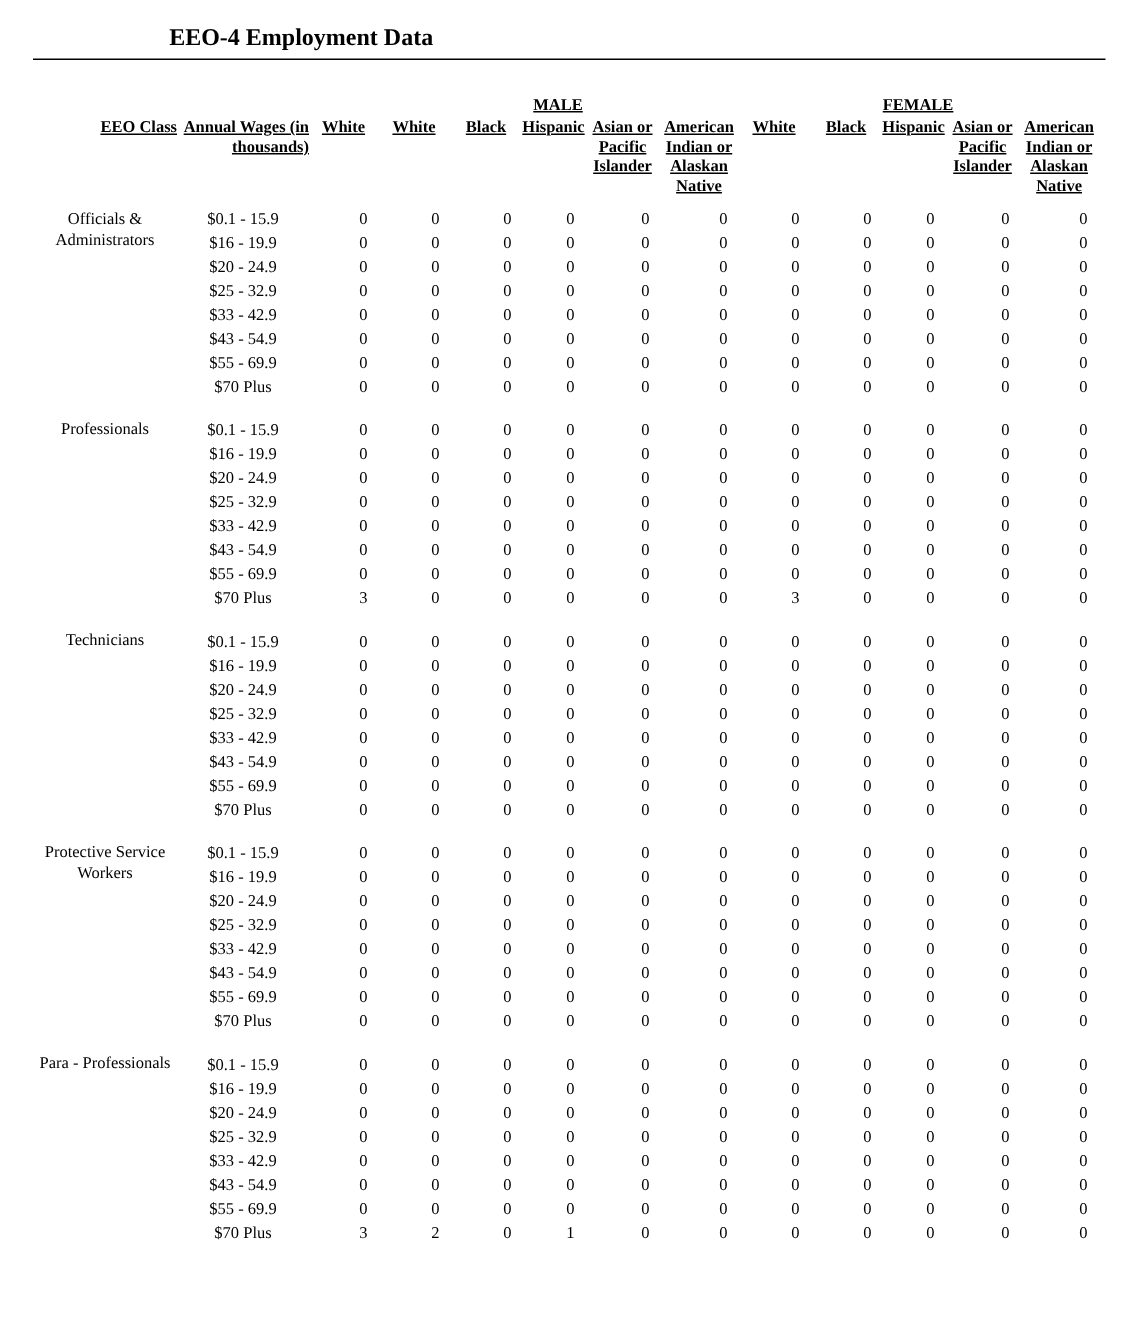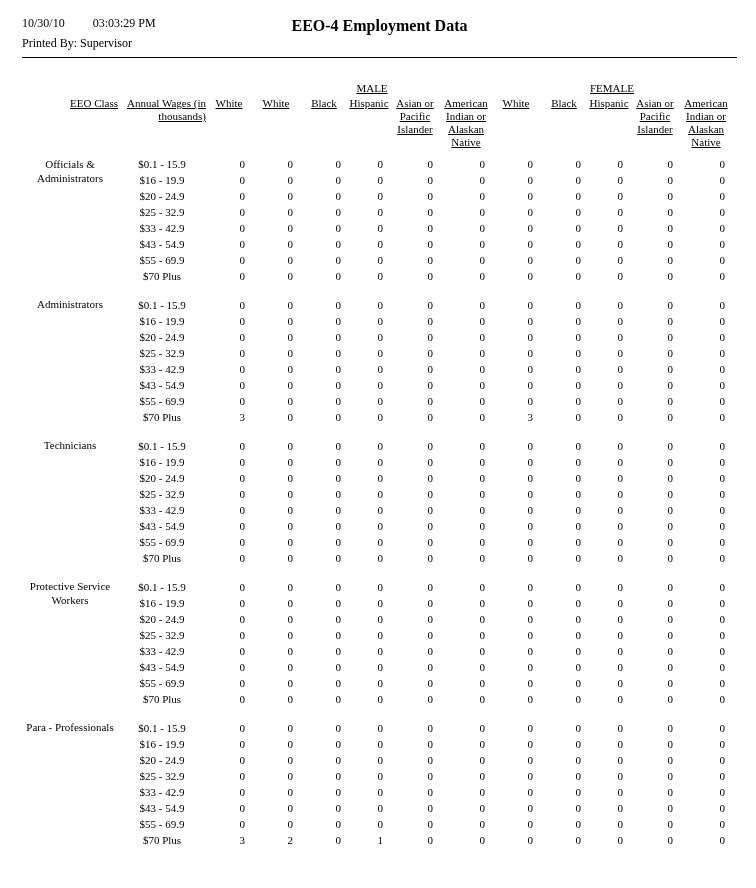--- a/index.html
+++ b/index.html
@@ -28,47 +28,41 @@
     table-layout: fixed;
     border-collapse: collapse;
     width: 710px;
     margin-top: 24px;
   }
   col.c1 { width: 96px; } col.c2 { width: 88px; } col.c3 { width: 46px; }
   col.cn { width: 48px; } col.cb { width: 48px; } col.ch { width: 42px; }
   col.cp { width: 50px; } col.ca { width: 52px; }
 
   th {
-    font-size: 11px; font-weight: normal; padding: 0;
+    font-size: 11px; font-weight: bold; padding: 0;
     vertical-align: top; text-align: center;
     overflow-wrap: break-word; word-wrap: break-word;
   }
   tr.gender-row th { padding-bottom: 3px; }
   tr.col-row th { padding-bottom: 7px; line-height: 13px; }
   th.left { text-align: right; margin-left: 31px; }
   .u { text-decoration: underline; }
 
   td { font-size: 11px; padding: 0; vertical-align: top; }
   td.c-num { text-align: right; padding-right: 7px; height: 16px; line-height: 16px; }
   td.c-wage { text-align: center; height: 16px; line-height: 16px; }
   td.c-class { text-align: center; line-height: 14px; padding-top: 1px; overflow-wrap: break-word; }
   tbody.grp + tbody.grp tr.first td { padding-top: 13px; }
 </style>
 </head>
 <body>
 
 <div class="page">
 
   <div class="report-header">
-    <div class="hdr-left">
-      <div>
-        <span>10/30/10</span><span class="time">03:03:29 PM</span>
-      </div>
-      <div>Printed By: Supervisor</div>
-    </div>
     <div class="hdr-center">
       <div class="title">EEO-4 Employment Data</div>
     </div>
   </div>
 
   <div class="rule"></div>
 
   <table class="report">
     <colgroup>
       <col class="c1">
@@ -217,21 +211,21 @@
           <td class="c-num">0</td>
           <td class="c-num">0</td>
           <td class="c-num">0</td>
           <td class="c-num">0</td>
           <td class="c-num">0</td>
           <td class="c-num">0</td>
         </tr>
       </tbody>
       <tbody class="grp">
         <tr class="first">
-          <td class="c-class" rowspan="8">Administrators</td>
+          <td class="c-class" rowspan="8">Professionals</td>
           <td class="c-wage">$0.1 - 15.9</td>
           <td class="c-num">0</td>
           <td class="c-num">0</td>
           <td class="c-num">0</td>
           <td class="c-num">0</td>
           <td class="c-num">0</td>
           <td class="c-num">0</td>
           <td class="c-num">0</td>
           <td class="c-num">0</td>
           <td class="c-num">0</td>

